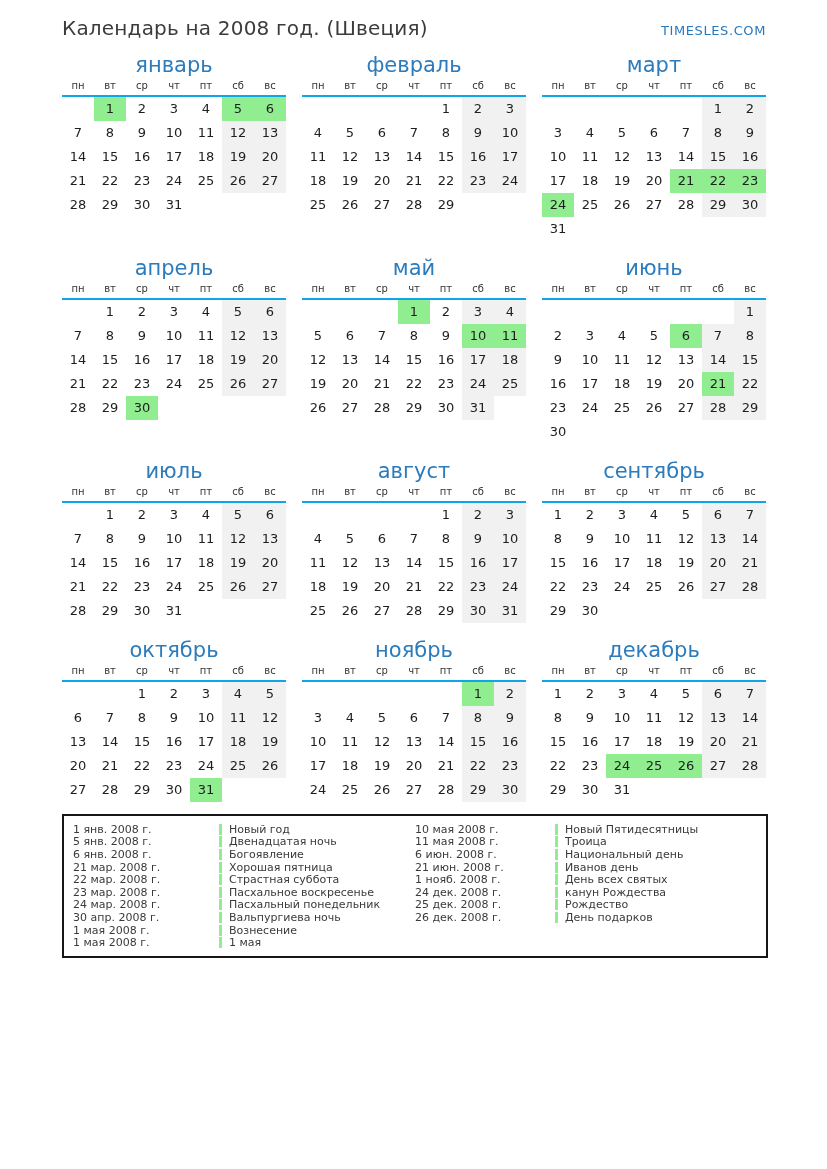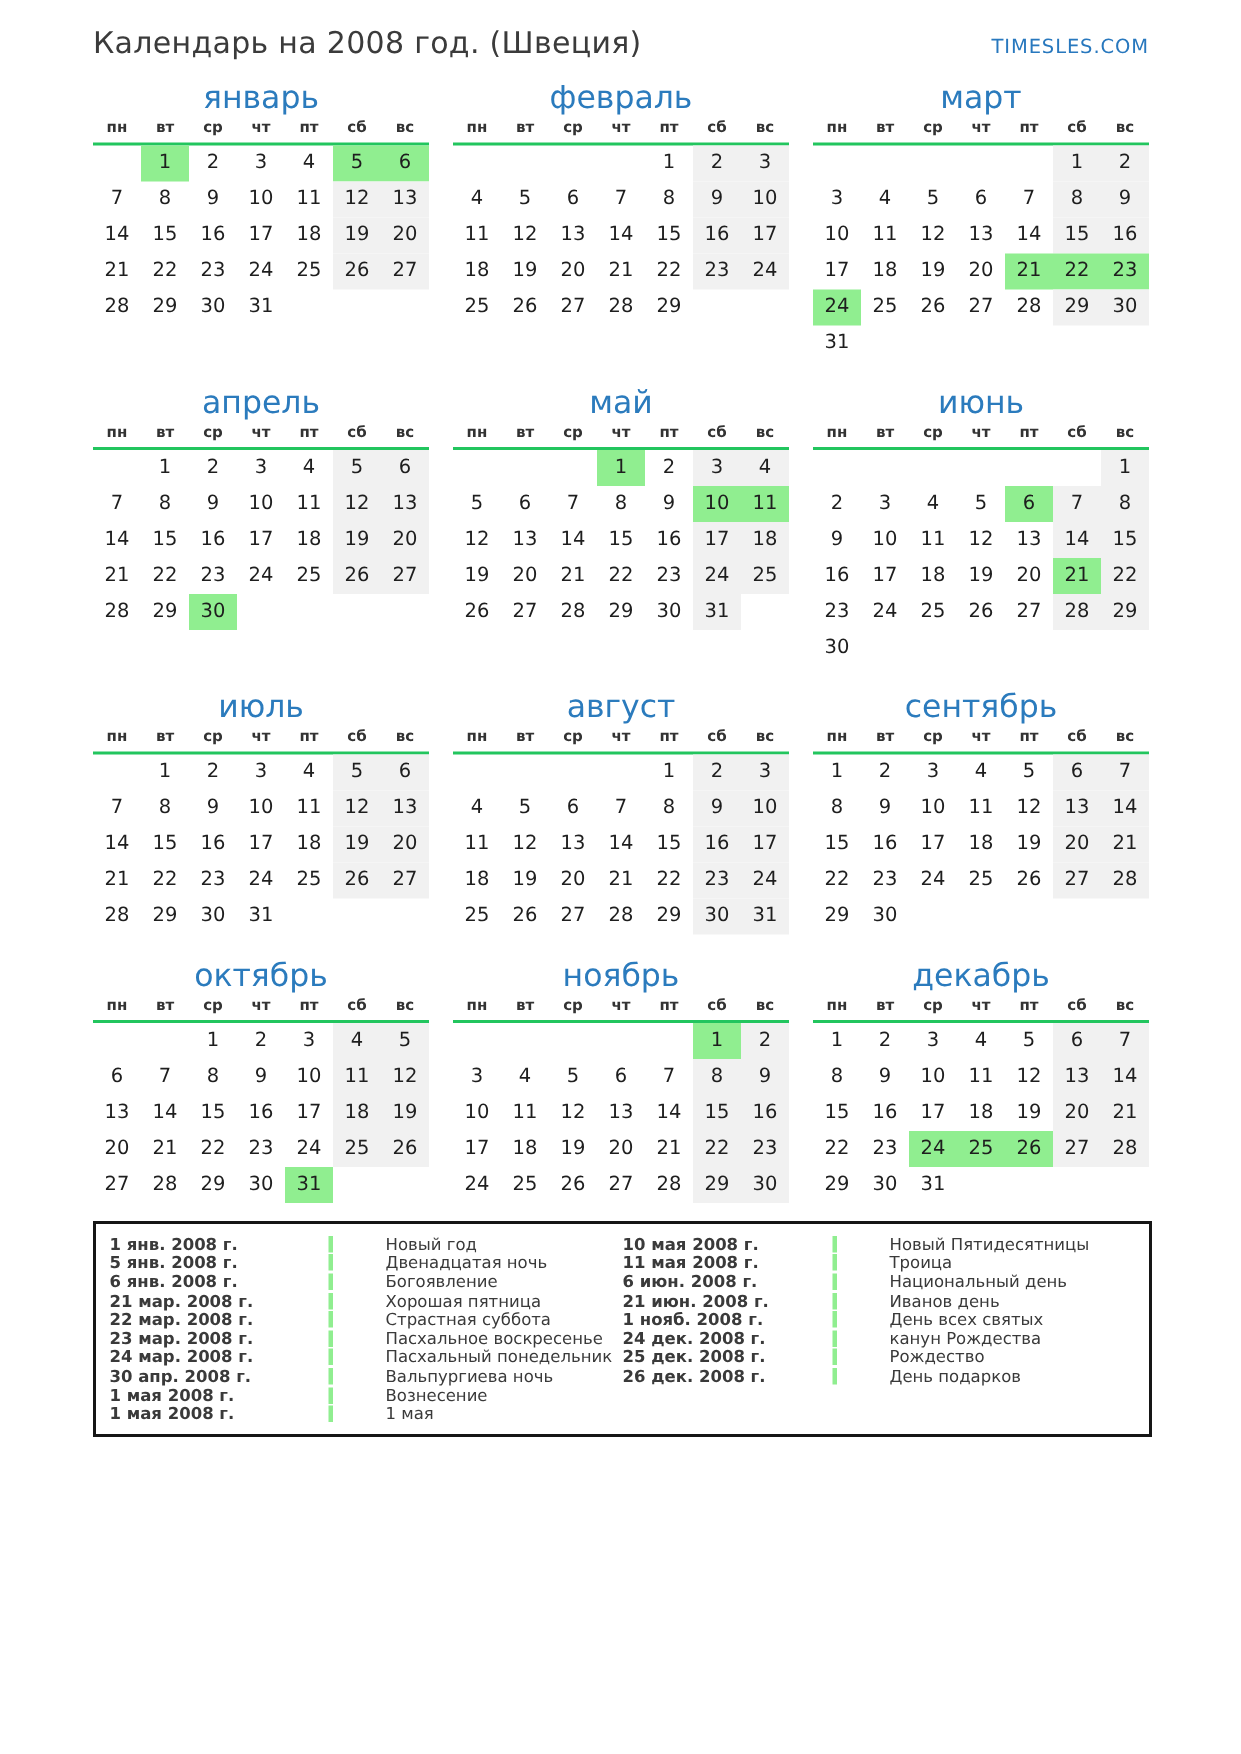--- a/index.html
+++ b/index.html
@@ -4,34 +4,34 @@
 <style>
   html,body{margin:0;padding:0;background:#ffffff;}
   body{width:827px;height:1169px;font-family:"DejaVu Sans",sans-serif;color:#1e1e1e;overflow:hidden;}
   .page{padding:16px 61px 16px 62px;}
   .topbar{display:flex;justify-content:space-between;align-items:baseline;}
   .page-title{font-size:20px;color:#3b3b3b;letter-spacing:0.2px;}
   .site-link{font-size:13px;color:#2878be;text-decoration:none;letter-spacing:0.6px;text-align:center;}
   .months-grid{display:grid;grid-template-columns:repeat(3,224px);column-gap:16px;row-gap:16px;margin-top:14px;}
   .month{width:224px;}
   .month-title{text-align:center;font-size:21px;color:#2b7bbd;height:24px;line-height:22px;margin-bottom:2px;}
-  .weekhead{display:grid;grid-template-columns:repeat(7,32px);border-bottom:2px solid #22c55e;padding-bottom:4px;font-weight:bold;}
+  .weekhead{display:grid;grid-template-columns:repeat(7,32px);border-bottom:2px solid #0ea5e9;padding-bottom:4px;}
   .weekhead span{text-align:center;font-size:10px;color:#333333;}
   .days{display:grid;grid-template-columns:repeat(7,32px);}
   .day{height:24px;line-height:24px;text-align:center;font-size:13px;color:#1e1e1e;}
   .day.we{background:#f1f1f1;}
   .day.hol{background:#90EE90;}
   .day.blank{background:transparent;}
   .legend{margin-top:12px;border:2px solid #161616;padding:7px 9px;display:flex;box-sizing:border-box;width:706px;min-height:137px;}
   .lg-col{width:50%;}
   .lg-row{display:flex;align-items:center;height:12.6px;font-size:11px;color:#3a3a3a;}
-  .lg-date{width:146px;flex:none;font-weight:bold;}
+  .lg-date{width:146px;flex:none;}
   .lg-col.right .lg-date{width:140px;}
   .lg-bar{width:3px;height:11px;background:#90EE90;margin-right:7px;flex:none;}
-  .lg-name{white-space:nowrap;margin-left:28px;}
+  .lg-name{white-space:nowrap;}
 </style>
 </head>
 <body>
 
 <div class="page">
   <div class="topbar">
     <div class="page-title">Календарь на 2008 год. (Швеция)</div>
     <a class="site-link" href="#">TIMESLES.COM</a>
   </div>
 

